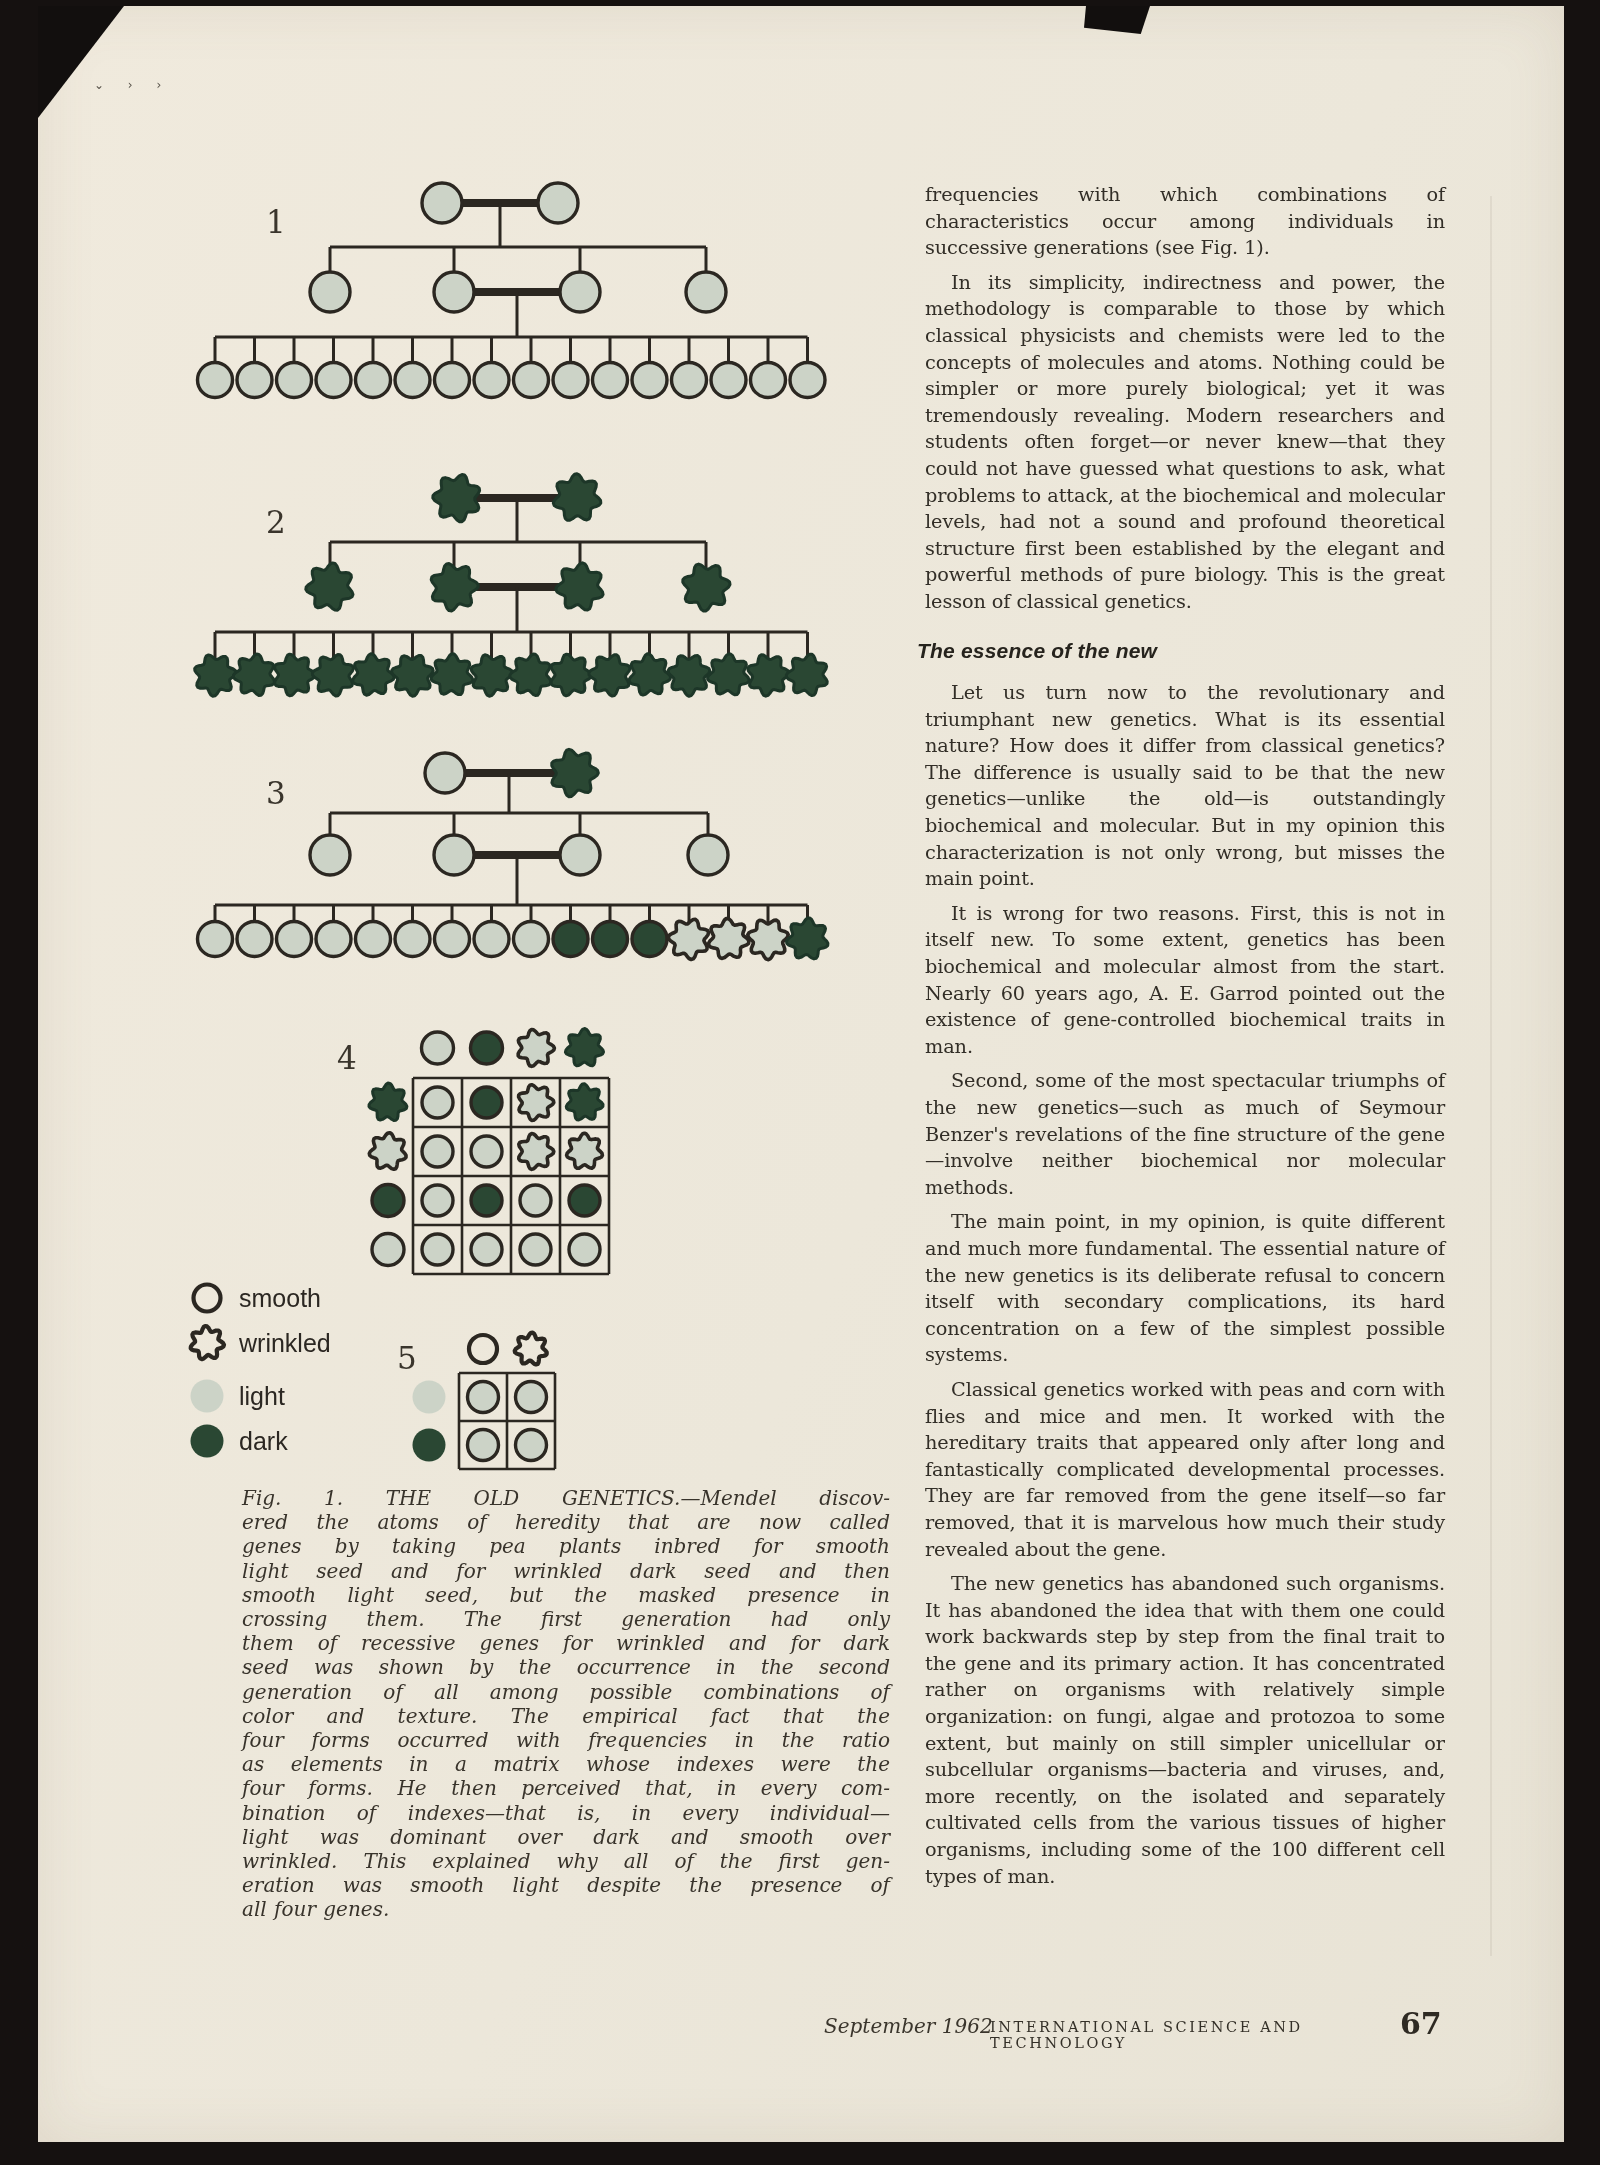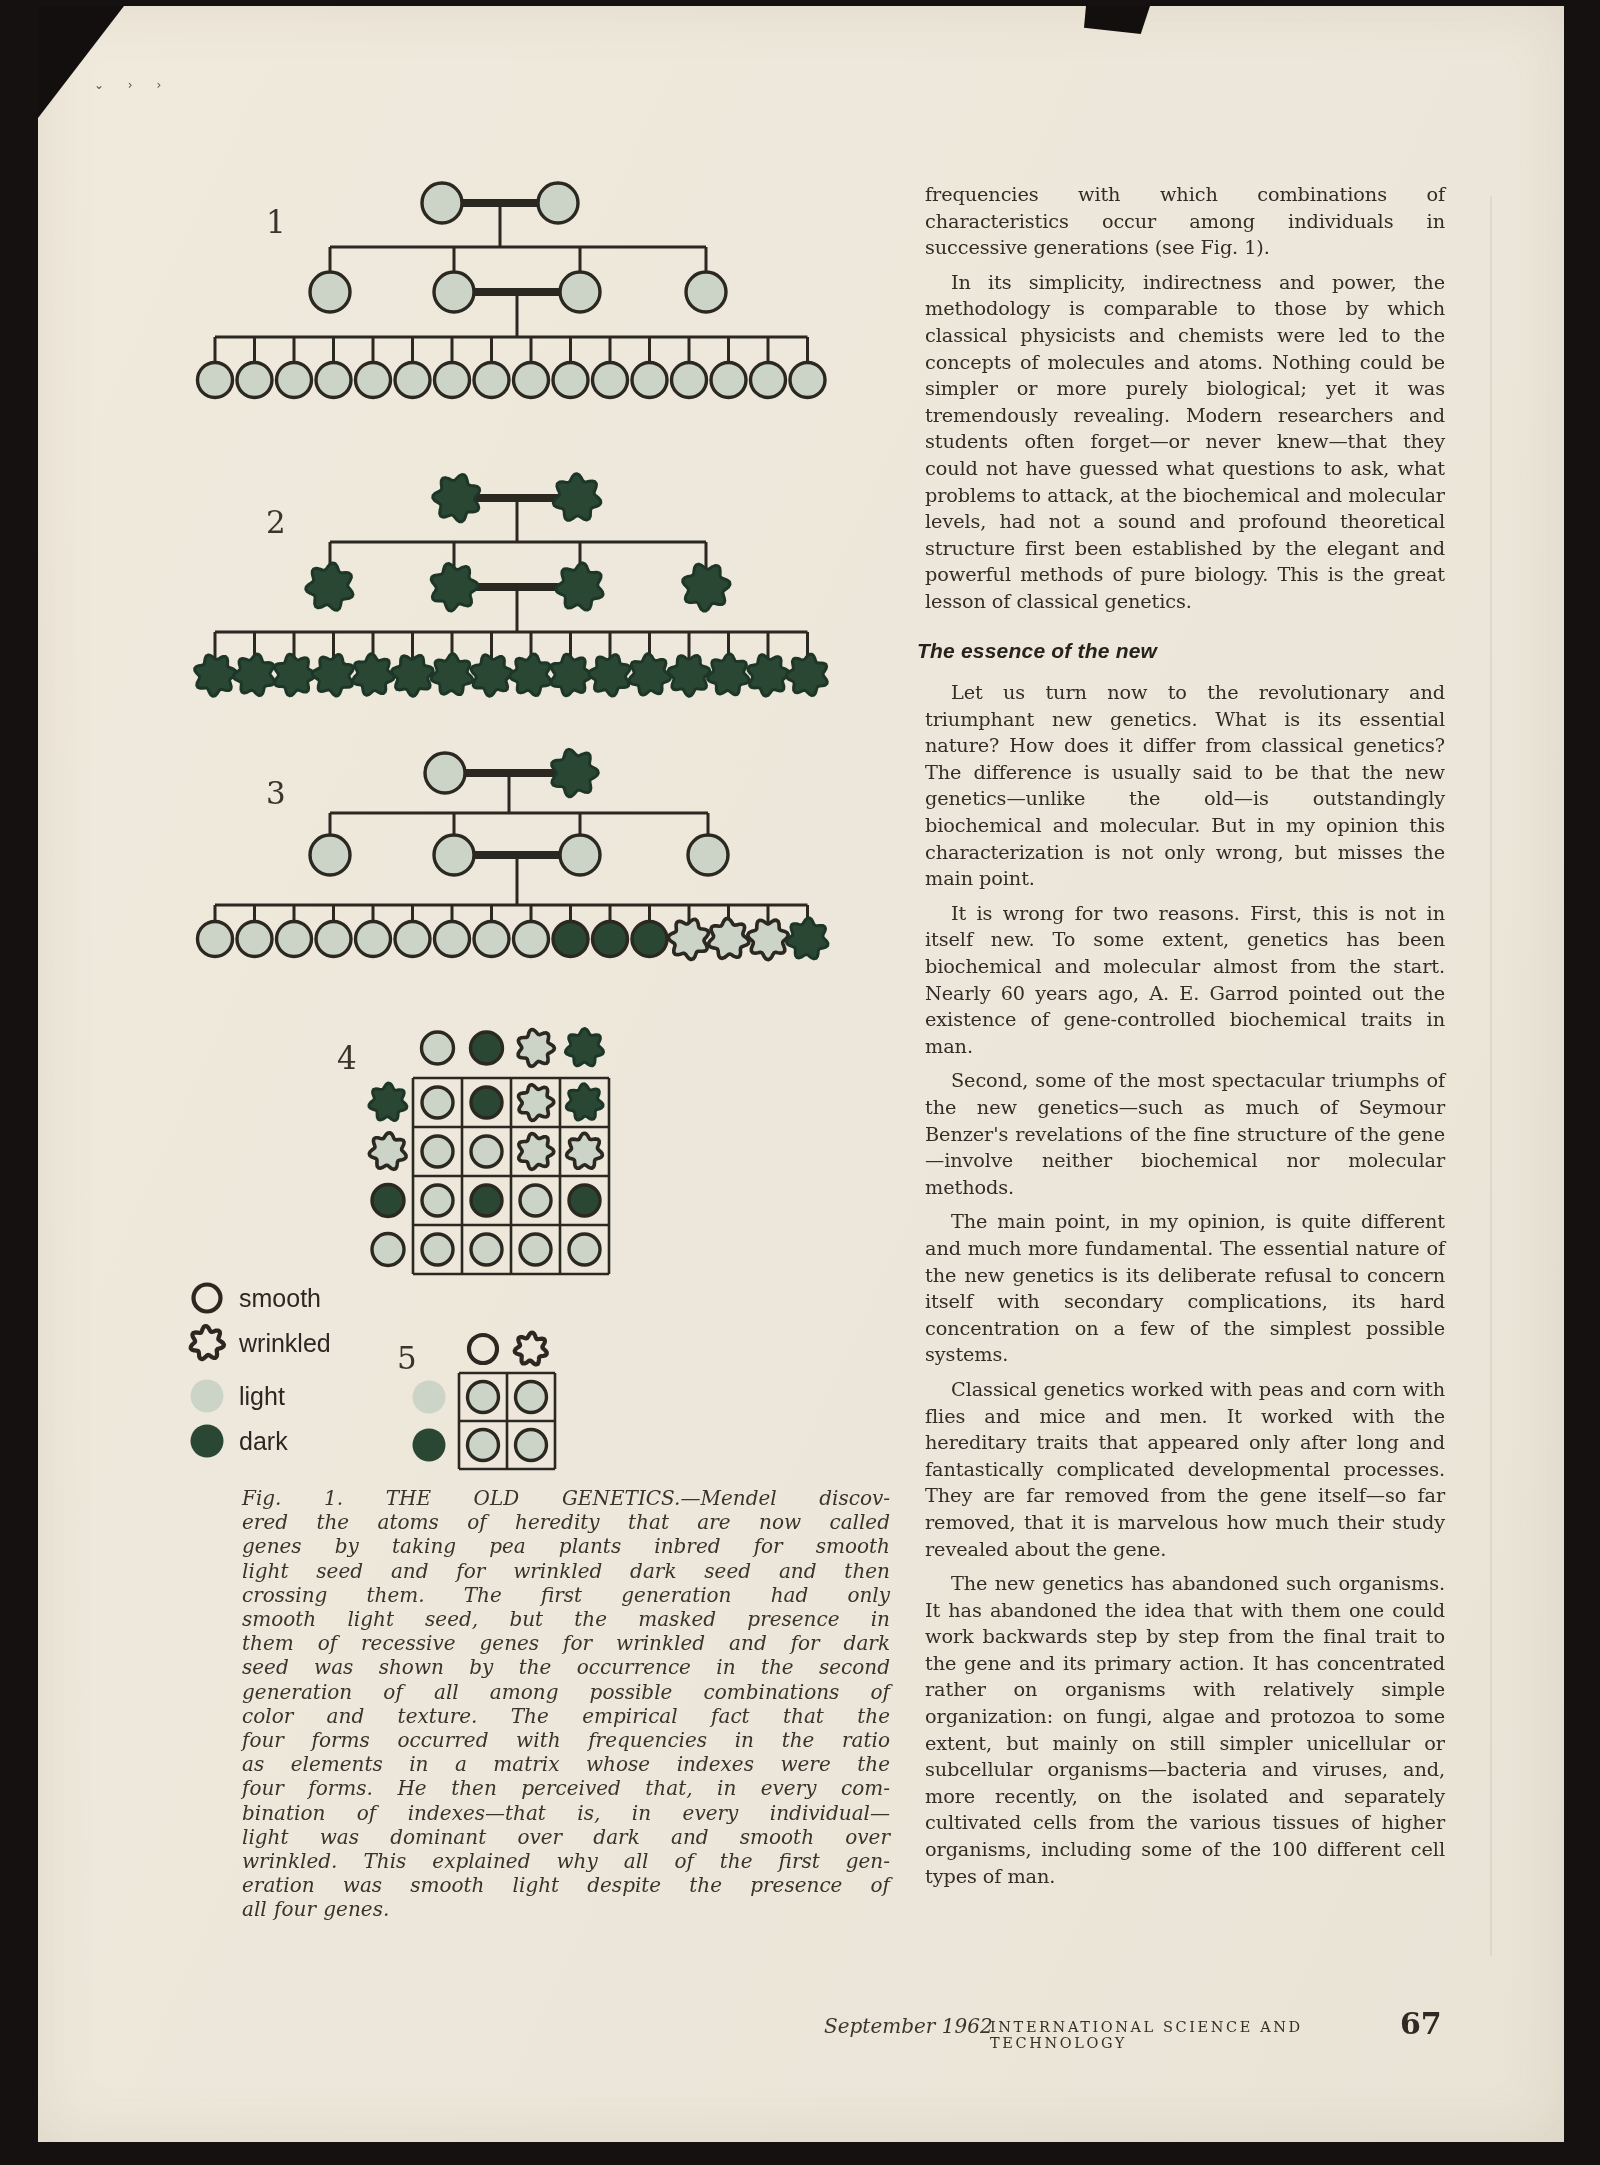--- a/index.html
+++ b/index.html
@@ -289,22 +289,22 @@
         <circle cx="169" cy="1435" r="16.5" fill="#2a4733"></circle>
         <text x="201" y="1444" class="legend-text">dark</text>
       </g>
     </svg>
 
   <div class="caption" id="caption">
       <div class="cap-line">Fig. 1. THE OLD GENETICS.—Mendel discov-</div>
       <div class="cap-line">ered the atoms of heredity that are now called</div>
       <div class="cap-line">genes by taking pea plants inbred for smooth</div>
       <div class="cap-line">light seed and for wrinkled dark seed and then</div>
+      <div class="cap-line">smooth light seed, but the masked presence in</div>
       <div class="cap-line">crossing them. The first generation had only</div>
-      <div class="cap-line">smooth light seed, but the masked presence in</div>
       <div class="cap-line">them of recessive genes for wrinkled and for dark</div>
       <div class="cap-line">seed was shown by the occurrence in the second</div>
       <div class="cap-line">generation of all among possible combinations of</div>
       <div class="cap-line">color and texture. The empirical fact that the</div>
       <div class="cap-line">four forms occurred with frequencies in the ratio</div>
       <div class="cap-line">as elements in a matrix whose indexes were the</div>
       <div class="cap-line">four forms. He then perceived that, in every com-</div>
       <div class="cap-line">bination of indexes—that is, in every individual—</div>
       <div class="cap-line">light was dominant over dark and smooth over</div>
       <div class="cap-line">wrinkled. This explained why all of the first gen-</div>

